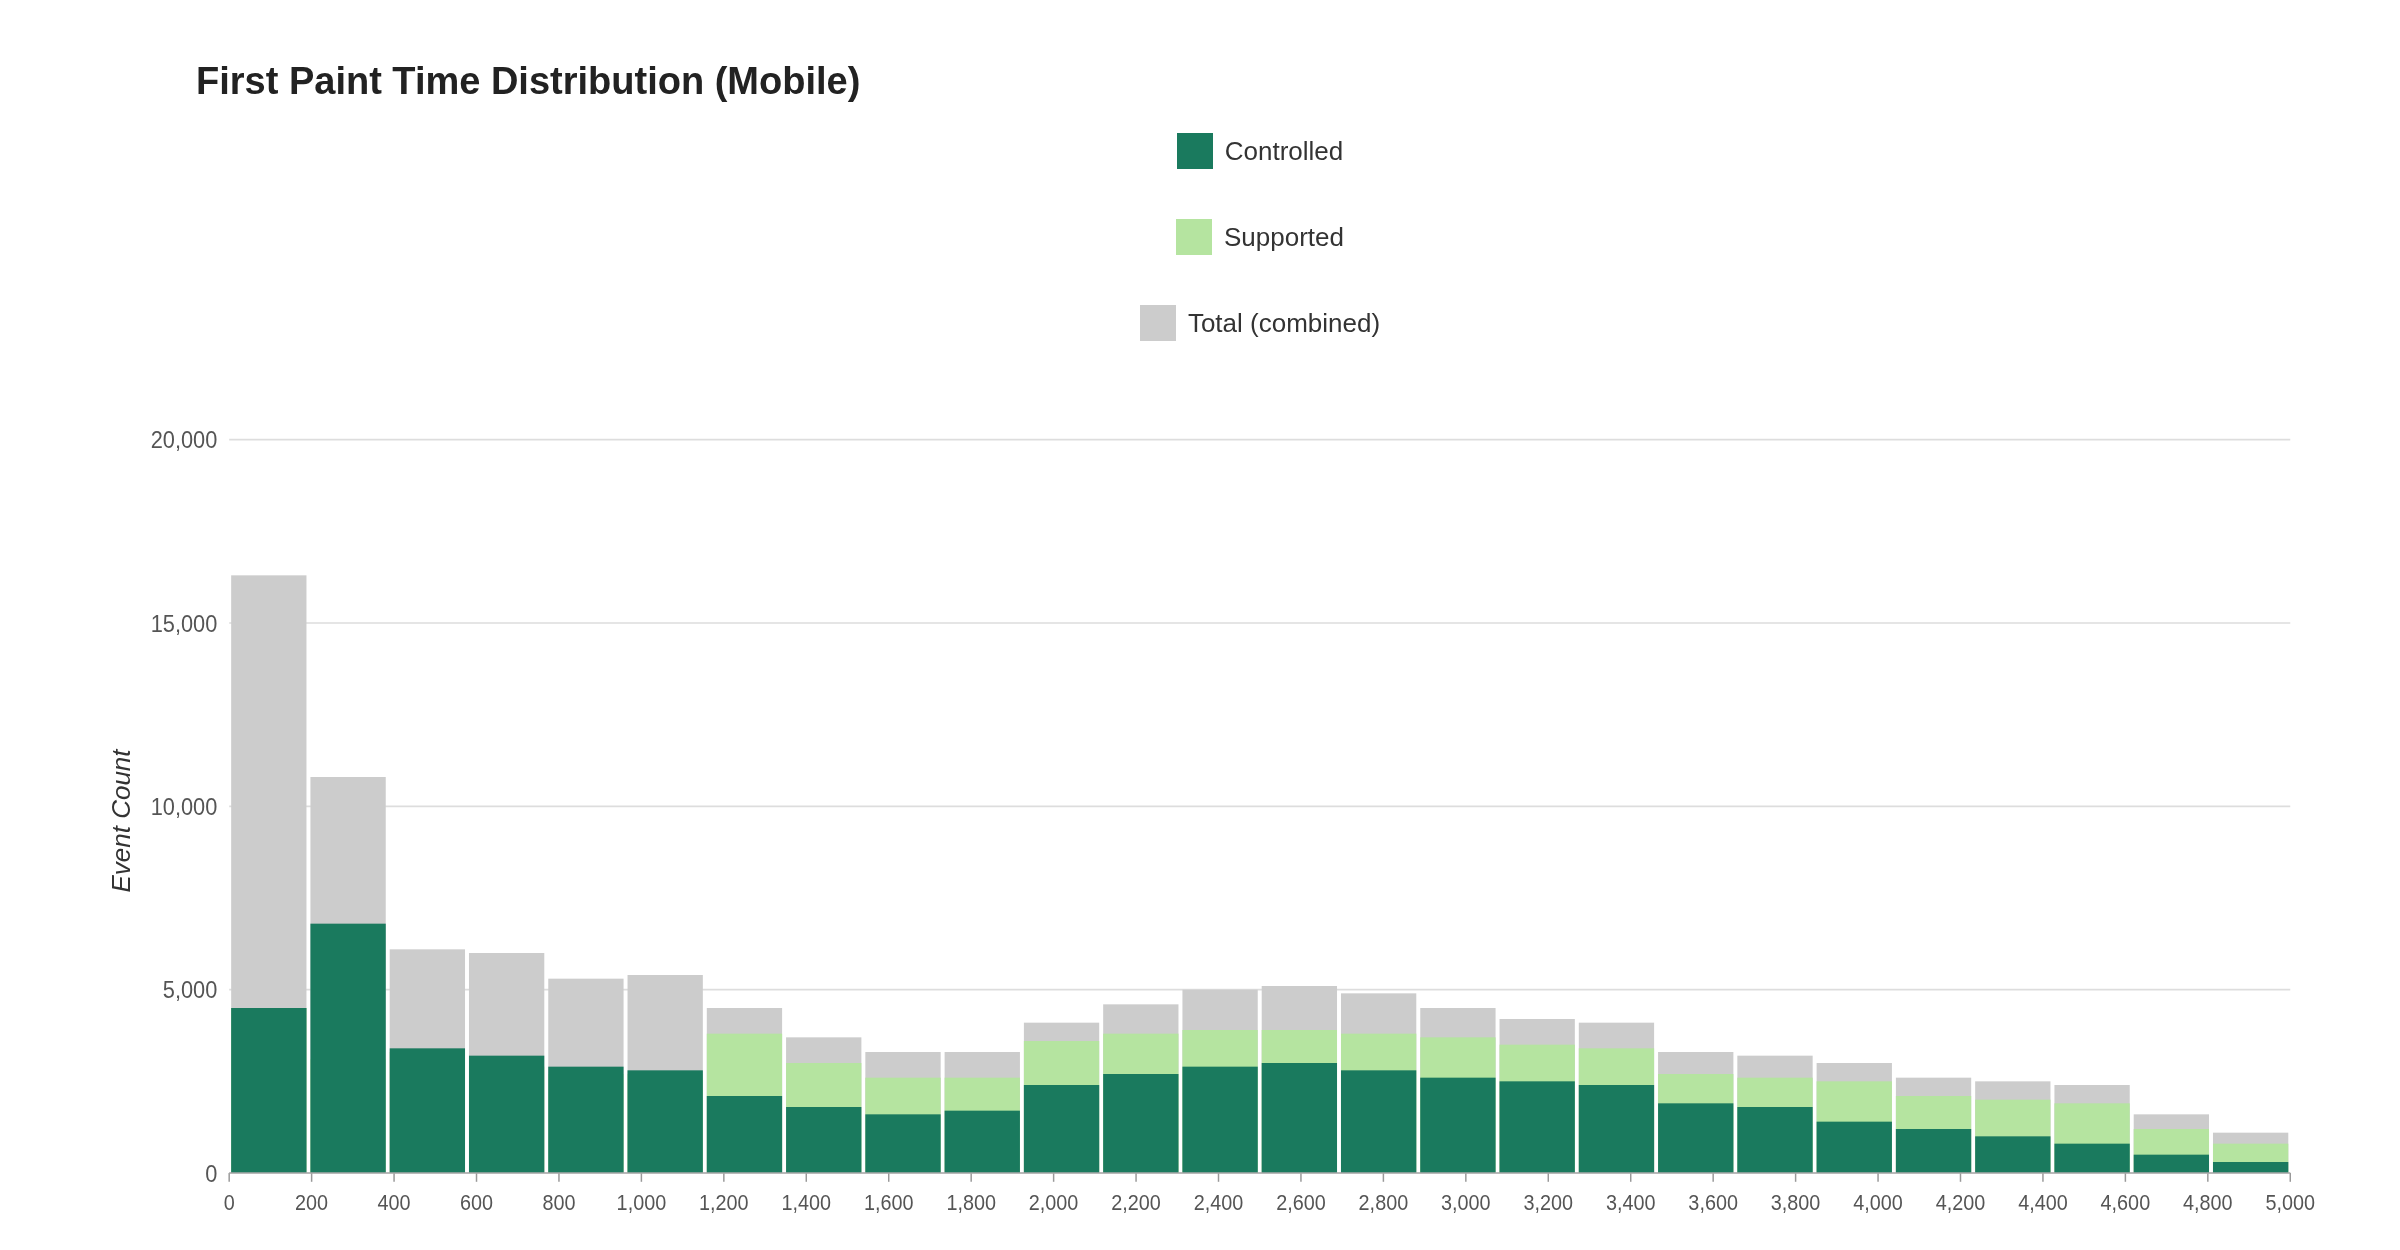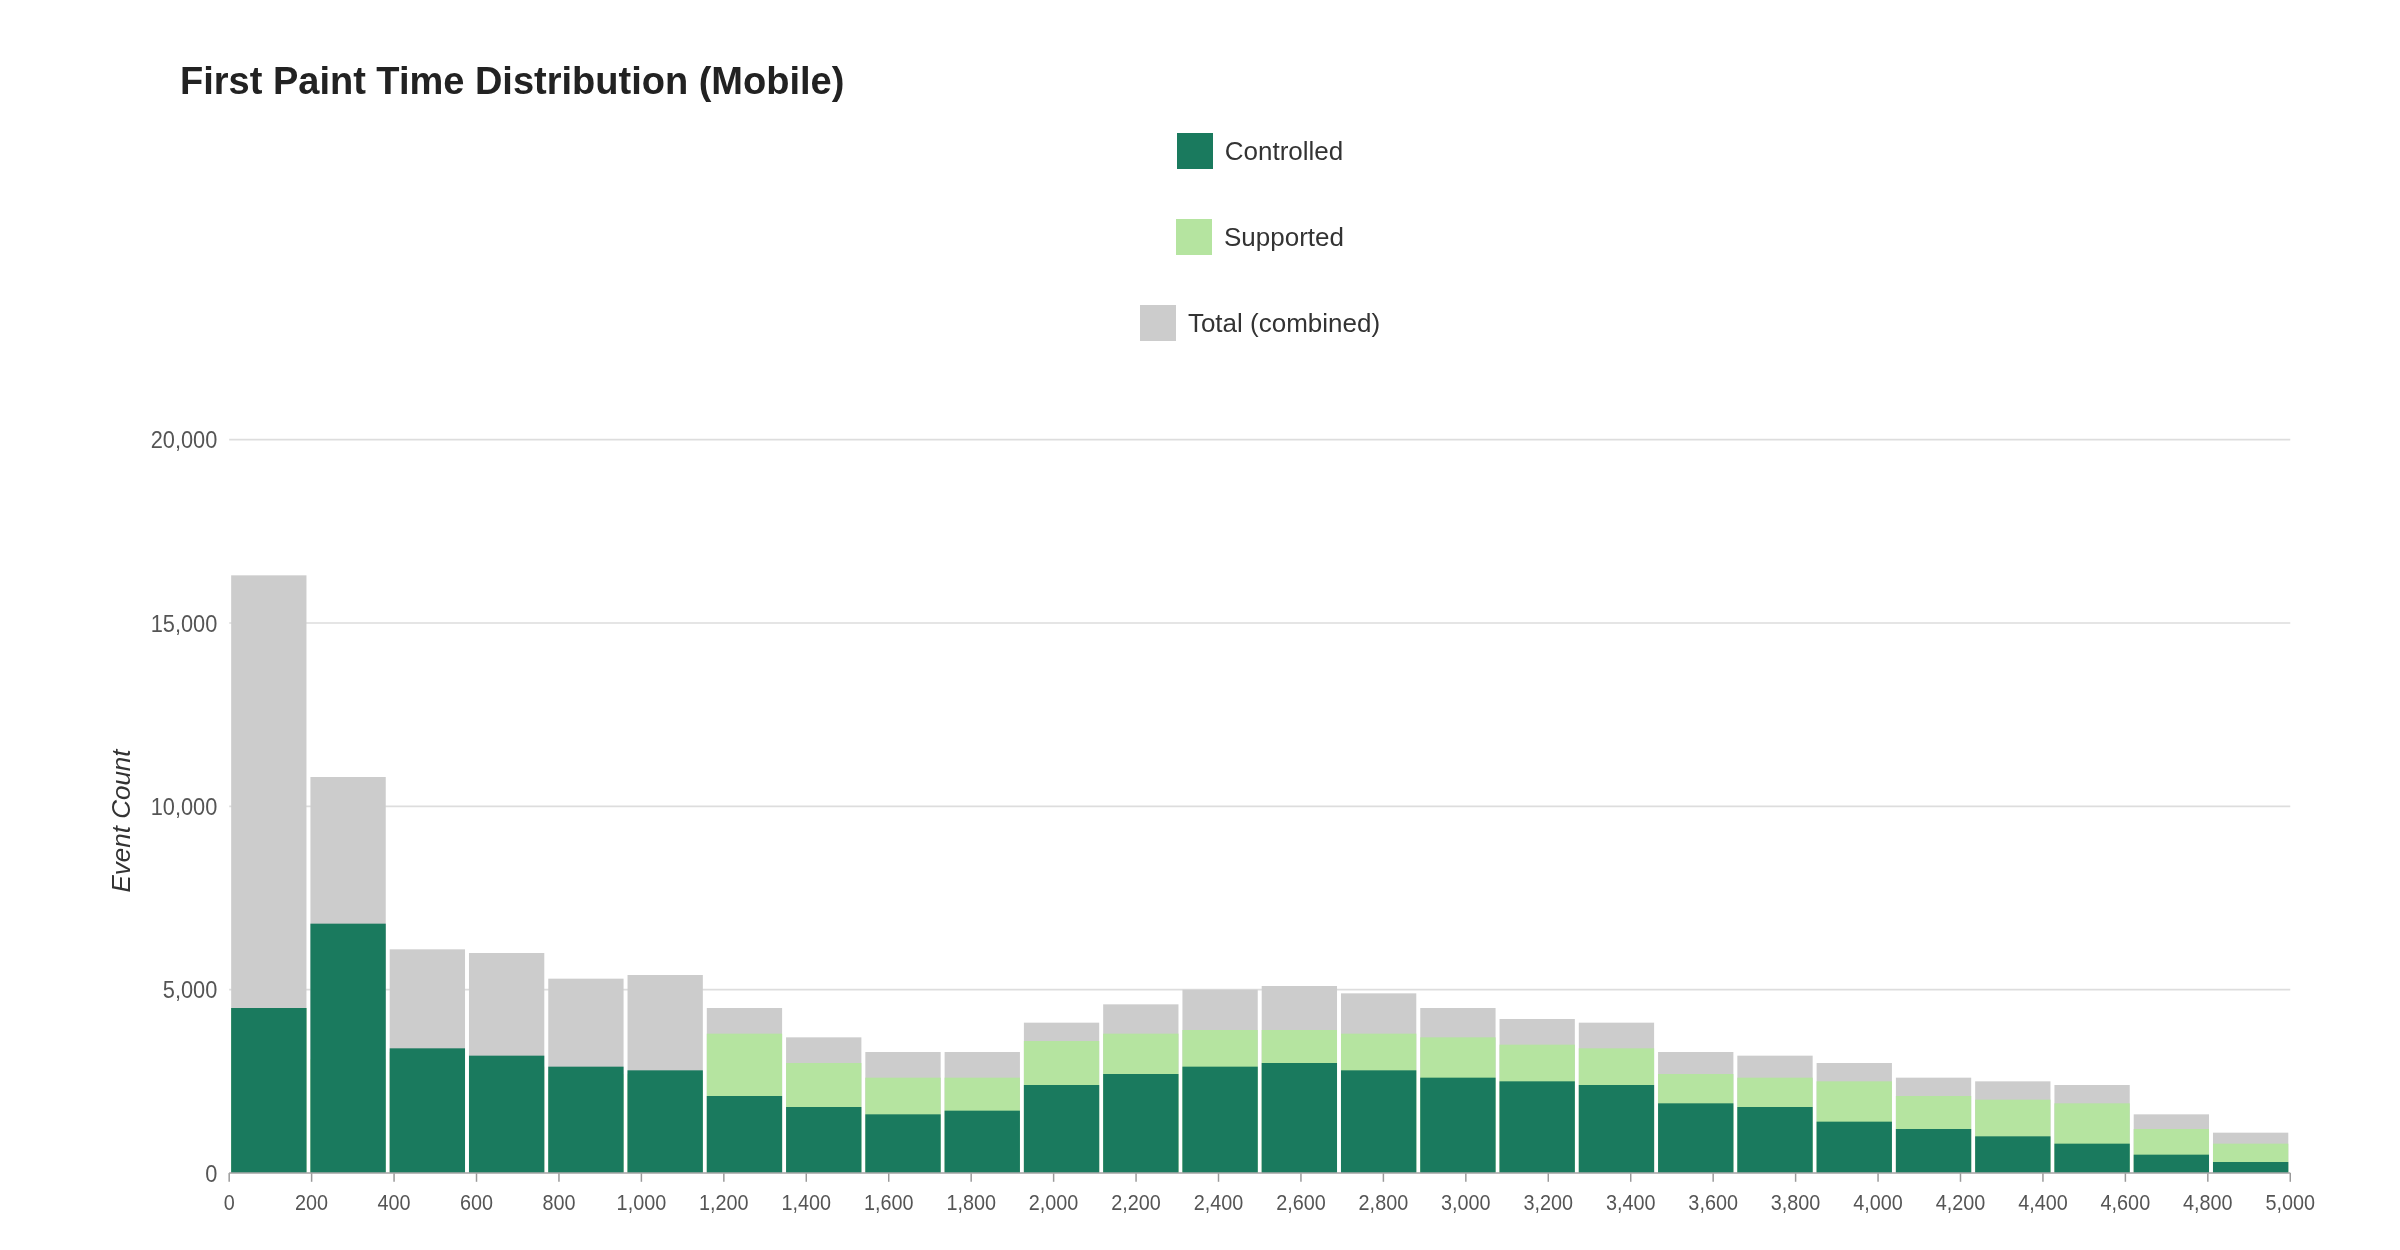--- a/index.html
+++ b/index.html
@@ -14,21 +14,21 @@
       width: 2400px;
       height: 1250px;
       padding: 60px 80px 120px 140px;
       position: relative;
     }
     .chart-title {
       font-size: 38px;
       font-weight: bold;
       color: #222;
       margin-bottom: 30px;
-      margin-left: 40px;
+      margin-left: 56px;
     }
     .legend {
       display: flex;
       align-items: center;
       gap: 50px;
       margin-bottom: 40px;
       margin-left: 60px;
       flex-direction: column;
     }
     .legend-item {

